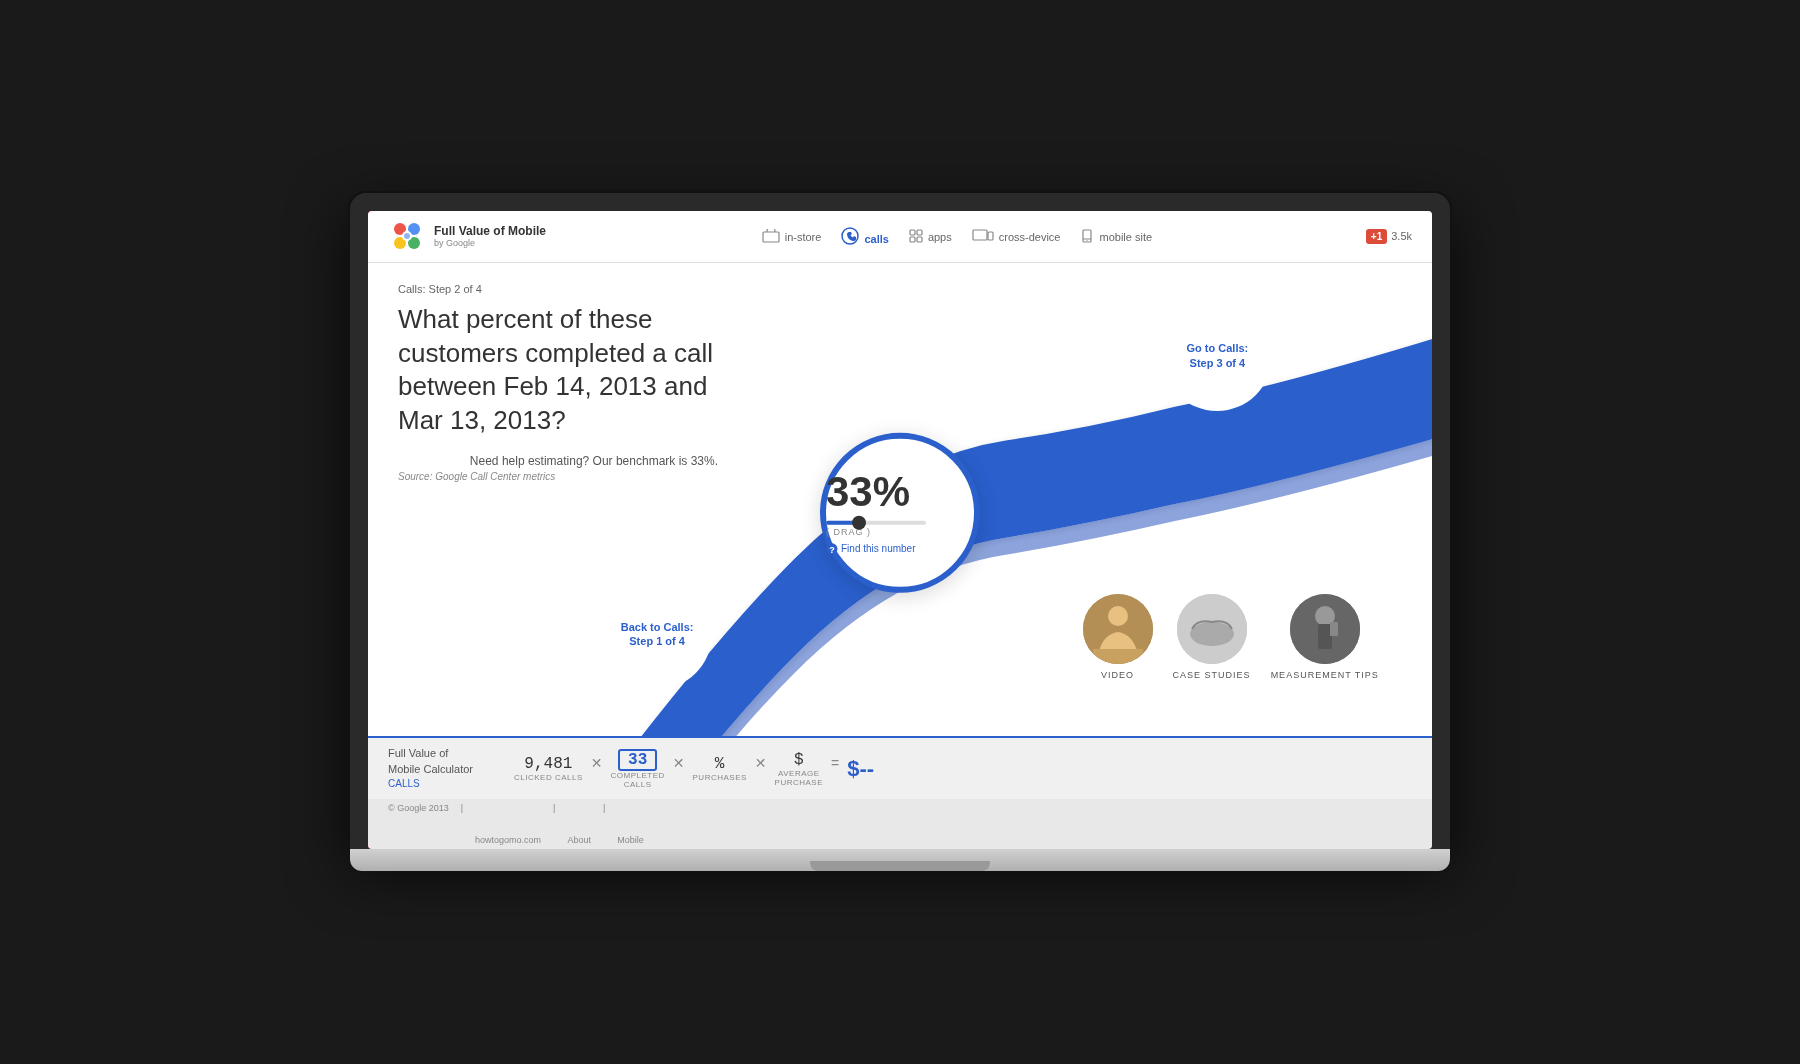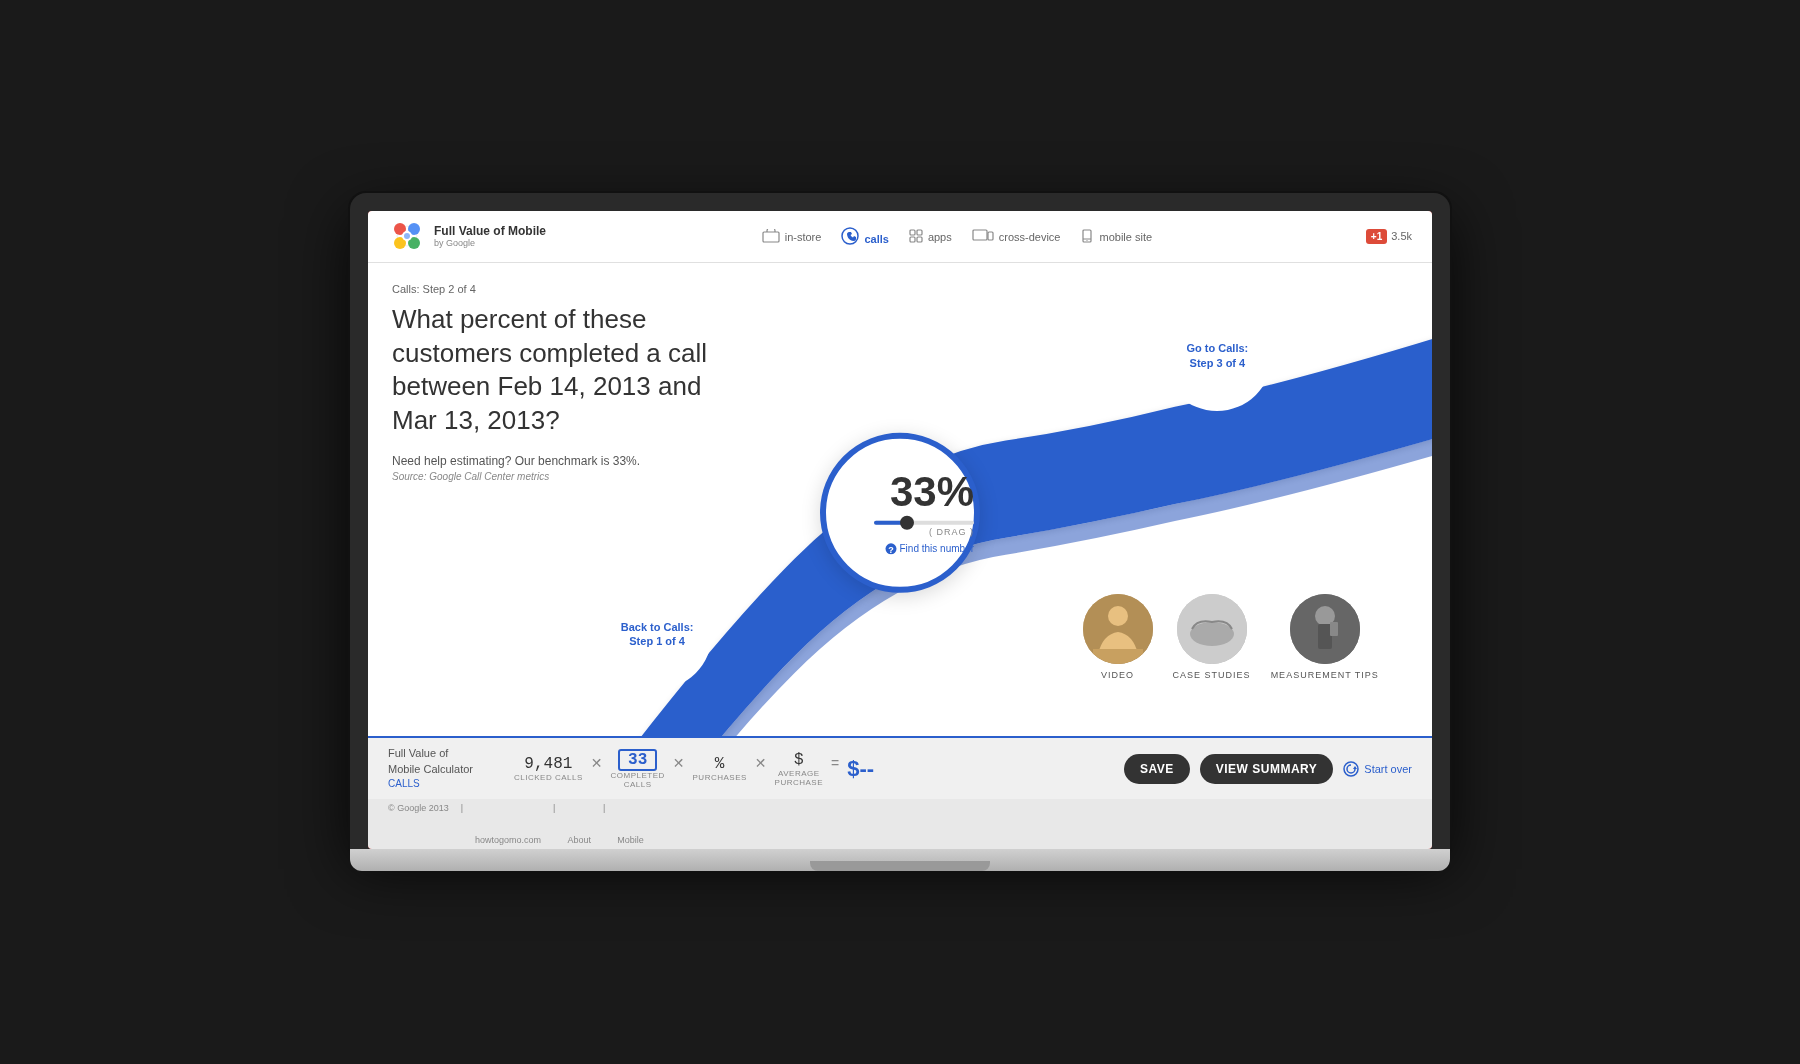--- a/index.html
+++ b/index.html
@@ -121,21 +121,21 @@
       flex: 1;
       position: relative;
       overflow: hidden;
       background: #fff;
     }
 
     
     .left-panel {
       position: absolute;
       top: 20px;
-      left: 24px;
+      left: 30px;
       width: 320px;
       z-index: 10;
     }
 
     .step-label {
       font-size: 11px;
       color: #666;
       margin-bottom: 8px;
     }
 
@@ -144,20 +144,21 @@
       color: #333;
       line-height: 1.3;
       font-weight: 300;
       margin-bottom: 16px;
     }
 
     .benchmark-text {
       font-size: 12px;
       color: #555;
       margin-bottom: 3px;
+      text-align: right;
     }
 
     .source-text {
       font-size: 10px;
       color: #888;
       font-style: italic;
     }
 
     
     .circle-slider {
@@ -165,21 +166,21 @@
       top: 50%;
       left: 50%;
       transform: translate(-50%, -42%);
       width: 160px;
       height: 160px;
       background: #fff;
       border-radius: 50%;
       border: 6px solid #2b5fcc;
       display: flex;
       flex-direction: column;
-      align-items: flex-end;
+      align-items: flex-start;
       justify-content: center;
       z-index: 20;
       box-shadow: 0 4px 20px rgba(0,0,0,0.15);
     }
 
     .percentage-value {
       font-size: 42px;
       font-weight: bold;
       color: #333;
       line-height: 1;
@@ -649,32 +650,20 @@
                 <div class="formula-sublabel">AVERAGE<br>PURCHASE</div>
               </div>
 
               <div class="formula-op">=</div>
 
               <div class="formula-item">
                 <div class="formula-result">$--</div>
               </div>
             </div>
 
-            <div class="footer-actions">
-              <button class="btn-save">SAVE</button>
-              <button class="btn-summary">VIEW SUMMARY</button>
-              <button class="btn-start-over">
-                <svg width="16" height="16" viewBox="0 0 16 16">
-                  <circle cx="8" cy="8" r="7" fill="none" stroke="#2b5fcc" stroke-width="1.5"></circle>
-                  <path d="M8 4 A4 4 0 1 0 12 8" fill="none" stroke="#2b5fcc" stroke-width="1.5"></path>
-                  <polygon points="12,5 14,8 10,8" fill="#2b5fcc"></polygon>
-                </svg>
-                <span>Start over</span>
-              </button>
-            </div>
           </div>
         </div>
 
         <div class="copyright-bar">
           <span>© Google 2013</span>
           <span>|</span>
           <a href="#">howtogomo.com</a>
           <span>|</span>
           <a href="#">About</a>
           <span>|</span>

